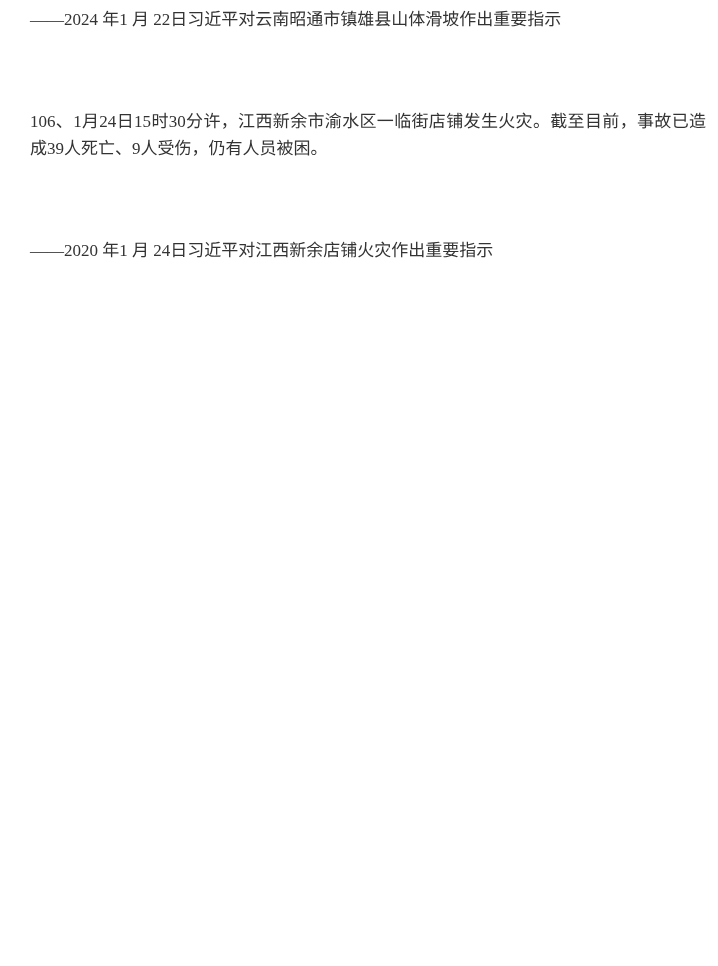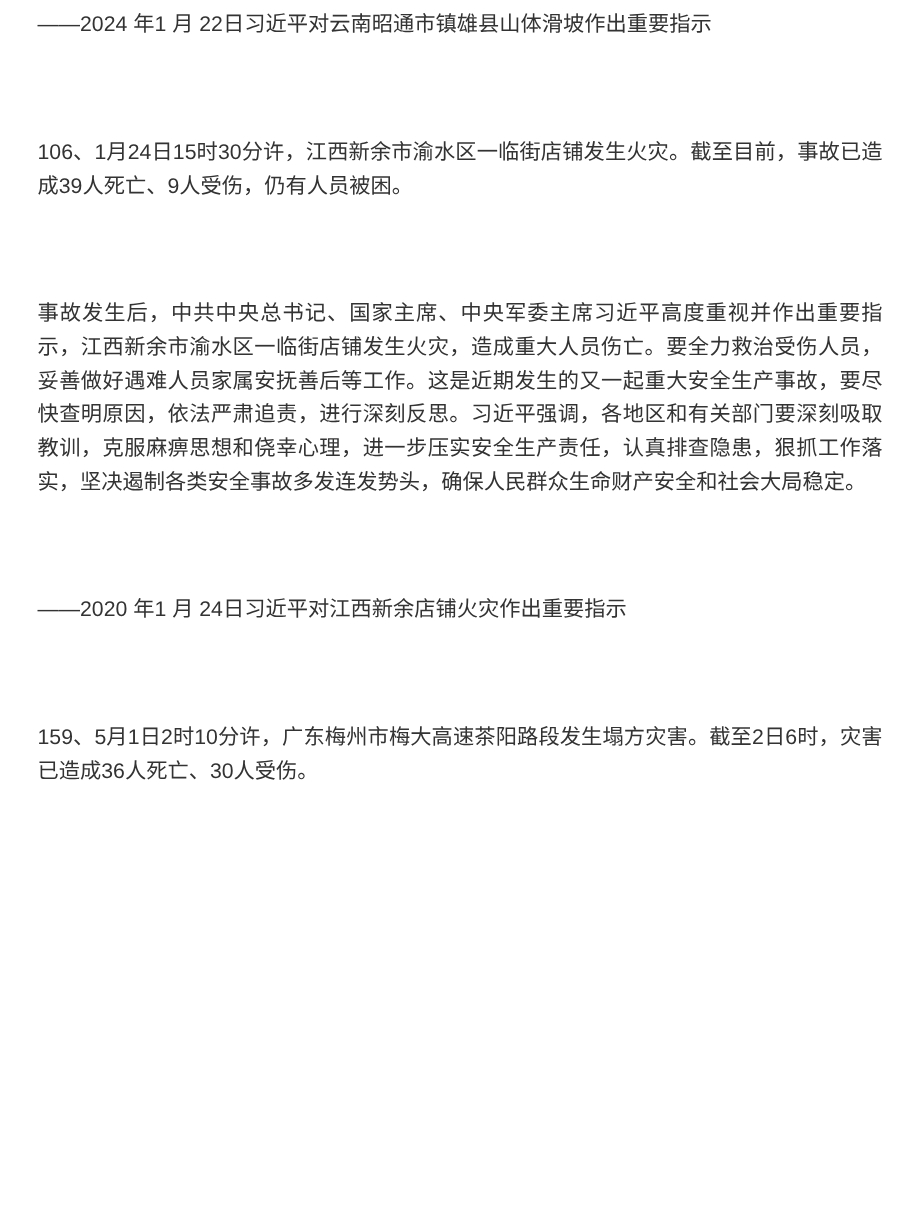--- a/index.html
+++ b/index.html
@@ -9,21 +9,21 @@
   body {
     width: 718px;
     height: 966px;
     background: #ffffff;
     overflow: hidden;
   }
   .doc {
     box-sizing: border-box;
     width: 718px;
     padding: 6px 12px 0 30px;
-    font-family: Liberation Sans, sans-serif;
+    font-family: Liberation Serif, serif;
     color: #333333;
   }
   .para {
     font-size: 17px;
     line-height: 27px;
     margin: 0 0 75px 0;
     text-align: justify;
     letter-spacing: 0;
     word-break: break-all;
     color: #333333;
@@ -33,19 +33,17 @@
   }
 </style>
 </head>
 <body>
 
 <main class="doc">
   <p class="para attribution">——2024 年1 月 22日习近平对云南昭通市镇雄县山体滑坡作出重要指示</p>
 
   <p class="para">106、1月24日15时30分许，江西新余市渝水区一临街店铺发生火灾。截至目前，事故已造成39人死亡、9人受伤，仍有人员被困。</p>
 
-  <p class="para">事故发生后，中共中央总书记、国家主席、中央军委主席习近平高度重视并作出重要指示，江西新余市渝水区一临街店铺发生火灾，造成重大人员伤亡。要全力救治受伤人员，妥善做好遇难人员家属安抚善后等工作。这是近期发生的又一起重大安全生产事故，要尽快查明原因，依法严肃追责，进行深刻反思。习近平强调，各地区和有关部门要深刻吸取教训，克服麻痹思想和侥幸心理，进一步压实安全生产责任，认真排查隐患，狠抓工作落实，坚决遏制各类安全事故多发连发势头，确保人民群众生命财产安全和社会大局稳定。</p>
 
   <p class="para attribution">——2020 年1 月 24日习近平对江西新余店铺火灾作出重要指示</p>
 
-  <p class="para">159、5月1日2时10分许，广东梅州市梅大高速茶阳路段发生塌方灾害。截至2日6时，灾害已造成36人死亡、30人受伤。</p>
 
 </main>
 
 </body></html>

